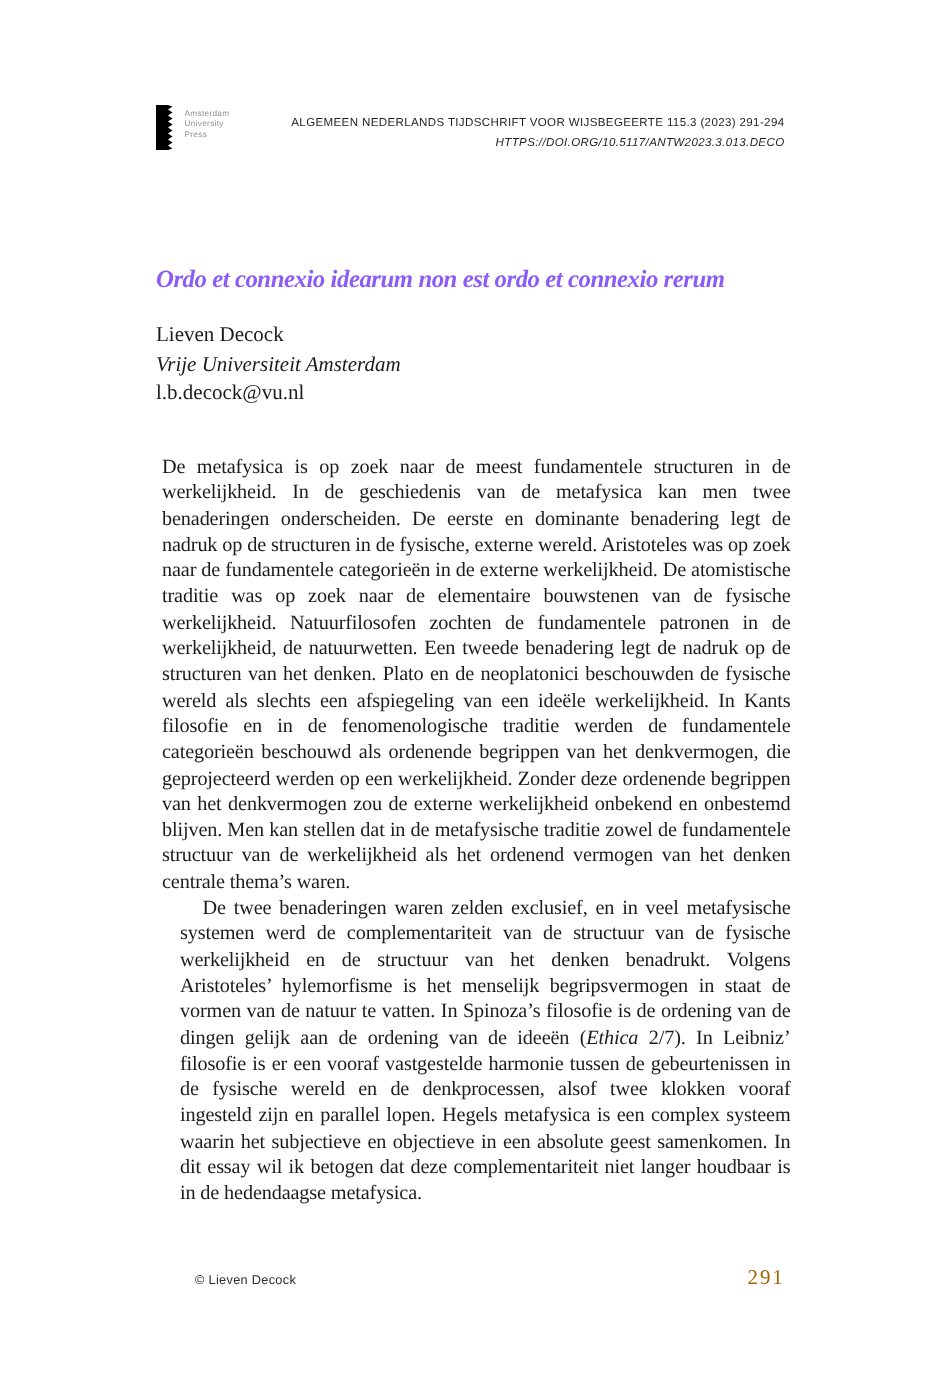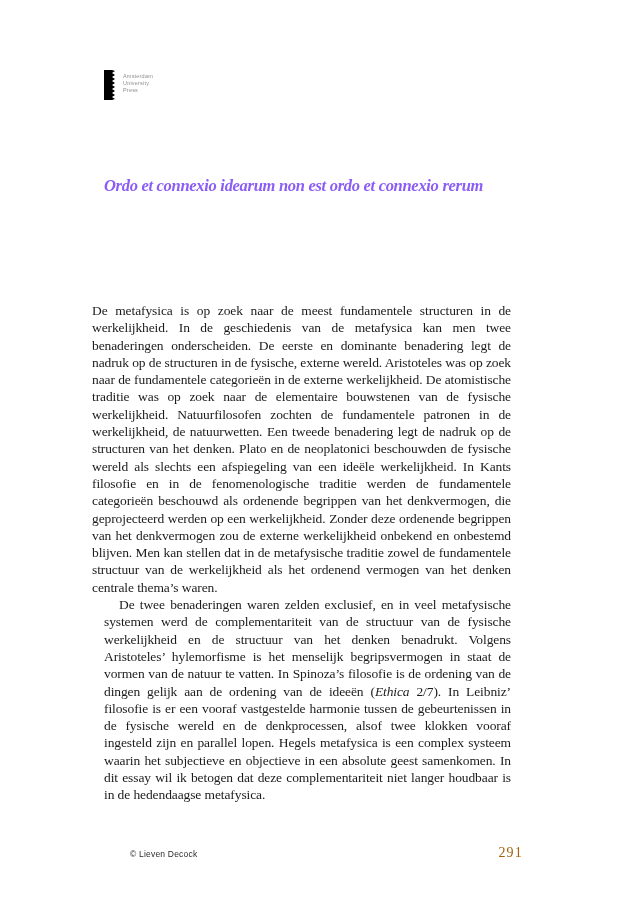--- a/index.html
+++ b/index.html
@@ -34,21 +34,21 @@
     letter-spacing:-0.3px; white-space:nowrap; color:#8b5cf6;
   }
   .author-block {
     position:absolute; top:214px; left:104px;
     font-size:14px; line-height:19.5px; color:#1b1b1b;
   }
   .affiliation { font-style:italic; }
 
   
   .body-text {
-    position:absolute; top:302px; left:92px; width:419px;
+    position:absolute; top:302px; left:108px; width:419px;
     font-size:13.5px; line-height:17.3px; text-align:justify;
     letter-spacing:-0.1px; color:#1b1b1b;
   }
   .body-text p { margin:0; }
   .body-text p.indent { text-indent:15px;margin-left:12px; }
   .body-text em { font-style:italic; }
 
   
   .footer {
     position:absolute; left:104px; top:845px; width:419px;
@@ -72,24 +72,33 @@
     <div class="publisher">
       <svg class="logo-svg" width="12" height="30" viewBox="0 0 12 30" aria-hidden="true">
         <polygon fill="#000000" points="0,0 8,0 11,1 8,3 11,5 8,7 11,9 8,11 11,13 8,15 11,17 8,19 11,21 8,23 11,25 8,27 11,29 8,30 0,30"></polygon>
       </svg>
       <div class="publisher-lines">
         <div>Amsterdam</div>
         <div>University</div>
         <div>Press</div>
       </div>
     </div>
+    <div class="journal-info">
+      <div class="journal-line">ALGEMEEN NEDERLANDS TIJDSCHRIFT VOOR WIJSBEGEERTE 115.3 (2023) 291-294</div>
+      <div class="doi-line">HTTPS://DOI.ORG/10.5117/ANTW2023.3.013.DECO</div>
+    </div>
   </div>
 
   <h1 class="title">Ordo et connexio idearum non est ordo et connexio rerum</h1>
 
+  <div class="author-block">
+    <div>Lieven Decock</div>
+    <div class="affiliation">Vrije Universiteit Amsterdam</div>
+    <div>l.b.decock@vu.nl</div>
+  </div>
 
   <div class="body-text">
     <p>De metafysica is op zoek naar de meest fundamentele structuren in de werkelijkheid. In de geschiedenis van de metafysica kan men twee benaderingen onderscheiden. De eerste en dominante benadering legt de nadruk op de structuren in de fysische, externe wereld. Aristoteles was op zoek naar de fundamentele categorieën in de externe werkelijkheid. De atomistische traditie was op zoek naar de elementaire bouwstenen van de fysische werkelijkheid. Natuurfilosofen zochten de fundamentele patronen in de werkelijkheid, de natuurwetten. Een tweede benadering legt de nadruk op de structuren van het denken. Plato en de neoplatonici beschouwden de fysische wereld als slechts een afspiegeling van een ideële werkelijkheid. In Kants filosofie en in de fenomenologische traditie werden de fundamentele categorieën beschouwd als ordenende begrippen van het denkvermogen, die geprojecteerd werden op een werkelijkheid. Zonder deze ordenende begrippen van het denkvermogen zou de externe werkelijkheid onbekend en onbestemd blijven. Men kan stellen dat in de metafysische traditie zowel de fundamentele structuur van de werkelijkheid als het ordenend vermogen van het denken centrale thema’s waren.</p>
     <p class="indent"><span>De twee benaderingen waren zelden exclusief, en in veel metafysische systemen werd de complementariteit van de structuur van de fysische werkelijkheid en de structuur van het denken benadrukt. Volgens Aristoteles’ hylemorfisme is het menselijk begripsvermogen in staat de vormen van de natuur te vatten. In Spinoza’s filosofie is de ordening van de dingen gelijk aan de ordening van de ideeën (</span><em>Ethica</em><span> 2/7). In Leibniz’ filosofie is er een vooraf vastgestelde harmonie tussen de gebeurtenissen in de fysische wereld en de denkprocessen, alsof twee klokken vooraf ingesteld zijn en parallel lopen. Hegels metafysica is een complex systeem waarin het subjectieve en objectieve in een absolute geest samenkomen. In dit essay wil ik betogen dat deze complementariteit niet langer houdbaar is in de hedendaagse metafysica.</span></p>
   </div>
 
   <div class="footer">
     <span class="copyright">© Lieven Decock</span>
     <span class="page-number">291</span>
   </div>

